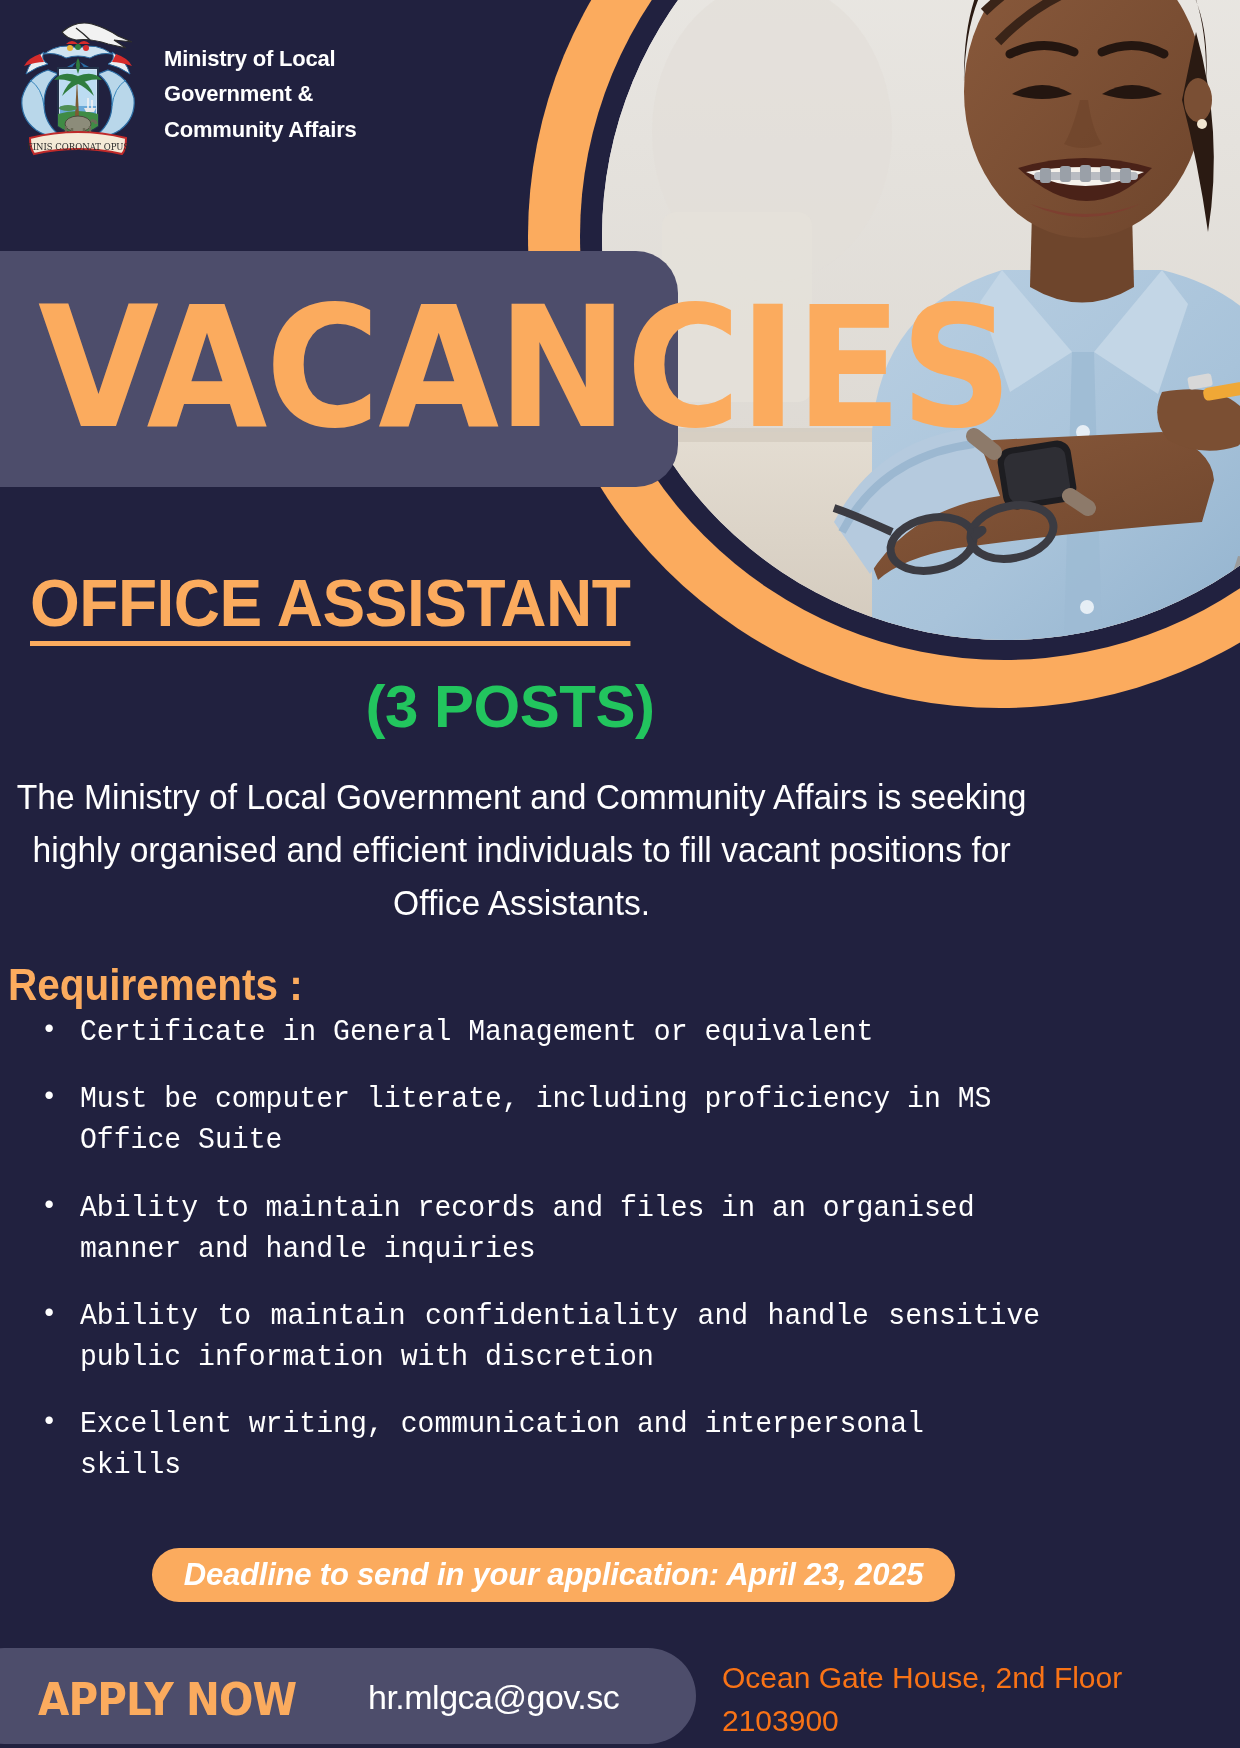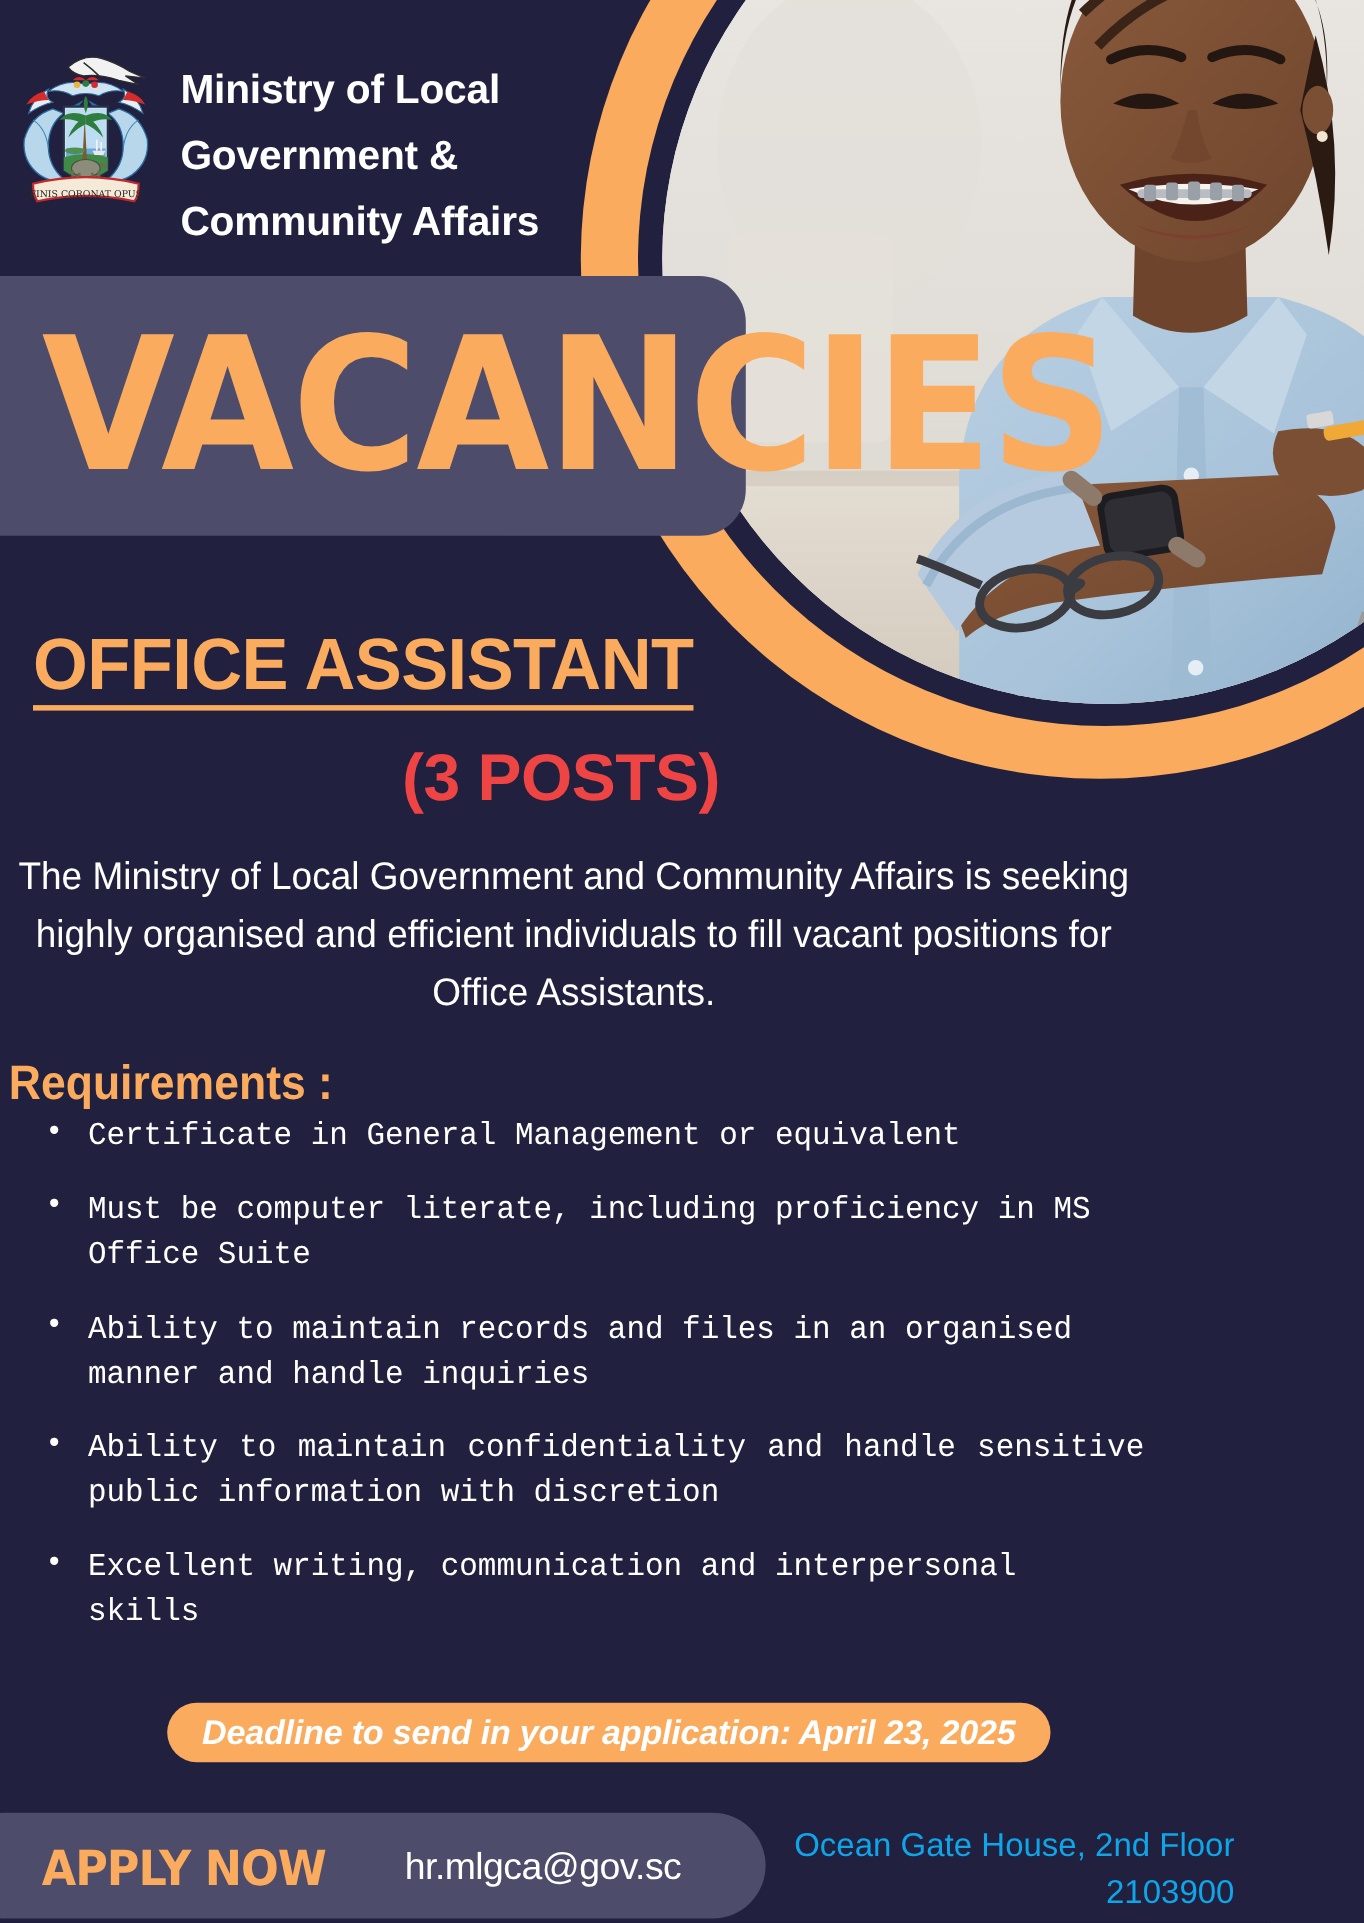--- a/index.html
+++ b/index.html
@@ -54,26 +54,25 @@
     display: flex;
     align-items: center;
     gap: 22px;
     padding: 14px 0 0 14px;
     z-index: 6;
   }
   .crest { width: 128px; height: 160px; flex: 0 0 auto; }
   .ministry-name {
     color: #ffffff;
     font-weight: bold;
-    font-size: 37px;
+    font-size: 22px;
     line-height: 1.62;
     letter-spacing: -0.2px;
     white-space: pre-line;
     max-width: 340px;
-    margin-top: 38px;
   }
 
   
   .vac-banner {
     position: absolute;
     left: -40px;
     top: 251px;
     width: 718px;
     height: 236px;
     background: #4d4d6b;
@@ -113,21 +112,21 @@
     transform-origin: left center;
     border-bottom: 5px solid #fbab5e;
     padding-bottom: 4px;
     display: inline-block;
   }
   .posts-line {
     position: absolute;
     left: 0; top: 672px;
     width: 1020px;
     text-align: center;
-    color: #ef4444;
+    color: #22c55e;
     font-family: "Liberation Sans", sans-serif;
     font-weight: bold;
     font-size: 60px;
     letter-spacing: -0.5px;
     z-index: 6;
   }
 
   
   .intro {
     position: absolute;
@@ -237,25 +236,24 @@
     top: 1678px;
     color: #ffffff;
     font-size: 34px;
     letter-spacing: -0.5px;
     z-index: 6;
   }
   .address {
     position: absolute;
     left: 722px;
     top: 1657px;
-    color: #0ea5e9;
+    color: #f97316;
     font-size: 30px;
     line-height: 1.42;
     z-index: 6;
-    text-align: right;
   }
 </style>
 </head>
 <body>
 
 <div id="poster">
 
   <div class="ring-orange"></div>
 
   <div class="ring-navy"></div>

